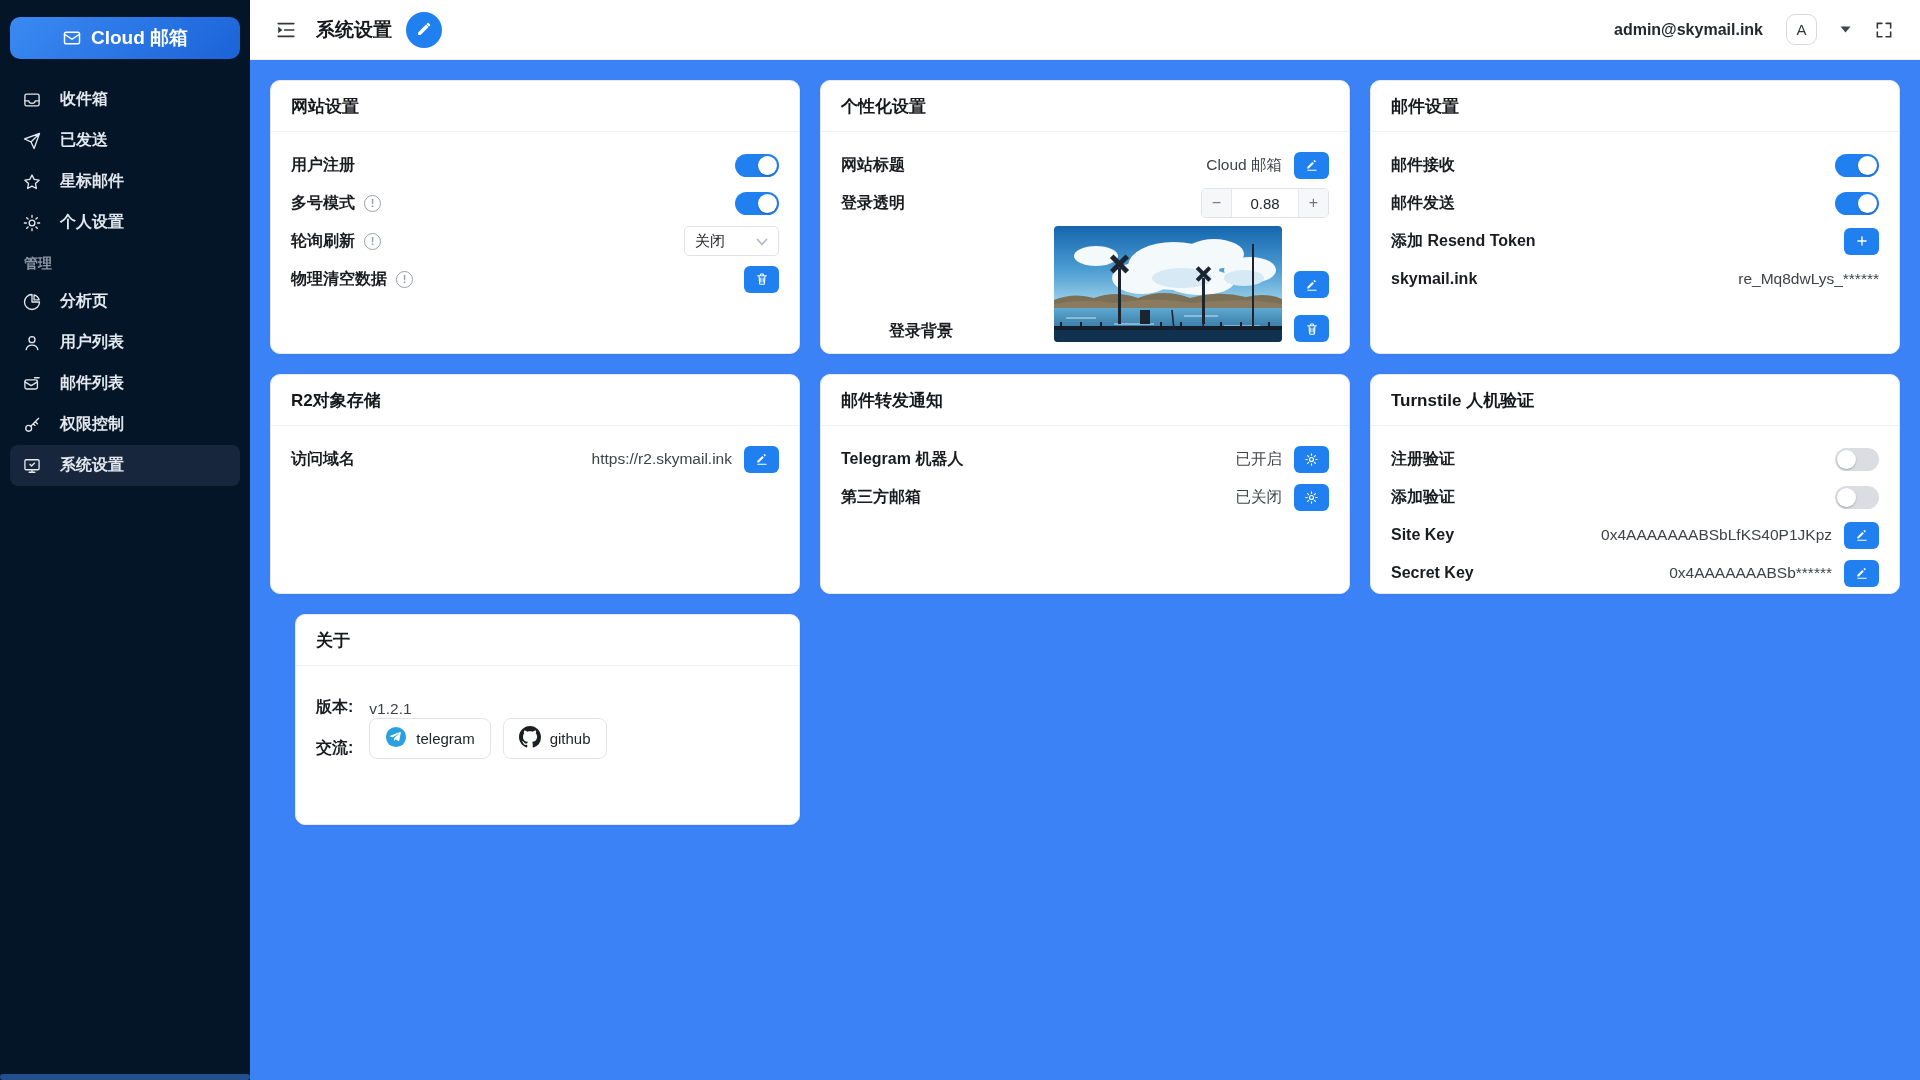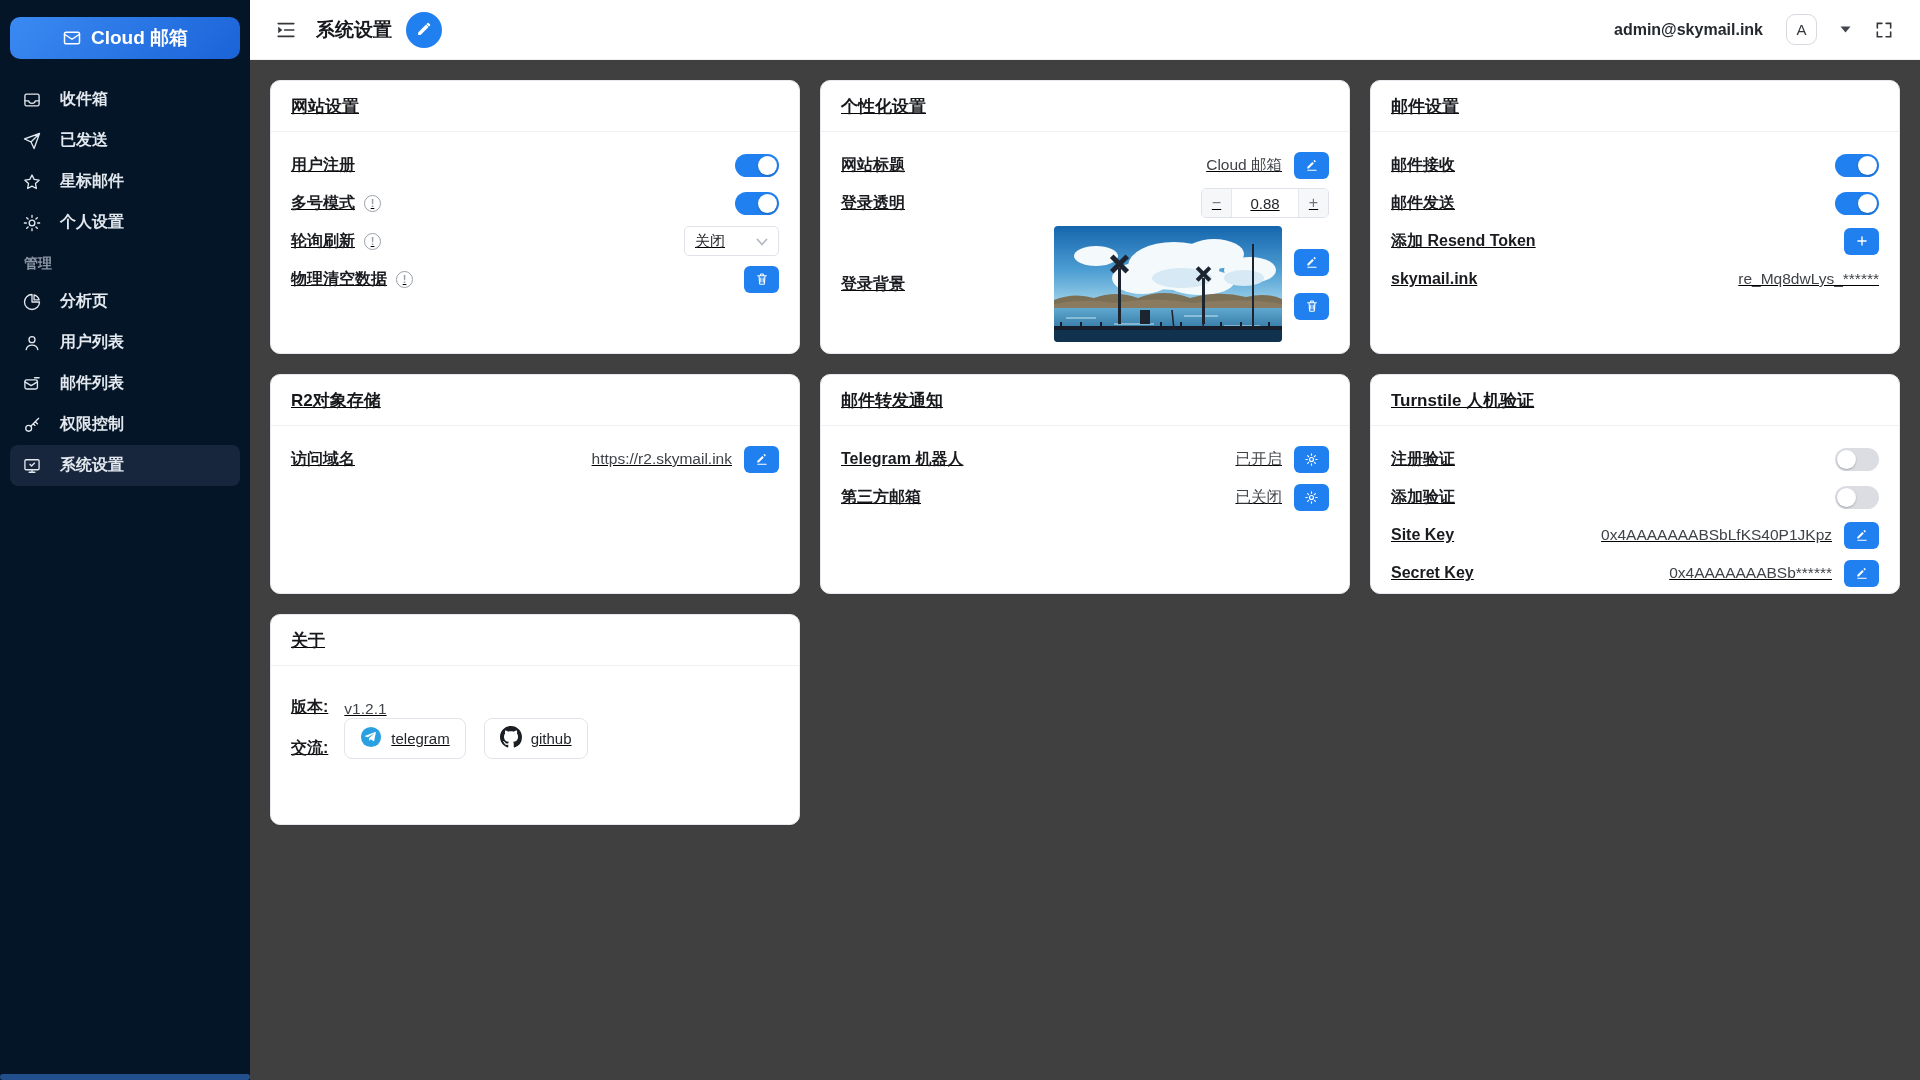--- a/index.html
+++ b/index.html
@@ -30,28 +30,28 @@
   .title-edit-btn { margin-left:14px; width:36px; height:36px; border-radius:50%; background:#2080f0;
     display:flex; align-items:center; justify-content:center; cursor:pointer; border:none; }
   .topbar-right { margin-left:auto; display:flex; align-items:center; gap:23px; }
   .user-email { font-size:16px; color:#24292e; font-weight:600; }
   .avatar { width:31px; height:31px; border:1px solid #d6d9de; border-radius:9px; background:#fff;
     display:flex; align-items:center; justify-content:center; font-size:15px; color:#33373c; cursor:pointer; }
   .caret { display:flex; cursor:pointer; }
   .fs-btn { display:flex; cursor:pointer; }
 
   
-  .content { flex:1; background:#404040; padding:20px;text-decoration:underline; }
+  .content { flex:1; background:#3b82f6; padding:20px; }
   .cards { display:grid; grid-template-columns:repeat(3,1fr); grid-template-rows:274px 220px 211px; gap:20px; align-content:start; }
   .card { background:#fff; border:1px solid #e8e9ee; border-radius:10px; box-shadow:0 1px 2px rgba(0,0,0,.03); overflow:hidden; }
-  .card-about { grid-column:1; }
+  .card-about { grid-column:1;margin-left:25px; }
   .card-header { padding:14px 20px 13px 20px; border-bottom:1px solid #f0f0f4; font-size:17px; font-weight:700; color:#17181c; }
   .card-body { padding:14px 20px 10px 20px; }
   .crow { display:flex; align-items:center; height:38px; }
-  .crow.tall { height:auto; align-items:center; padding-top:4px; }
+  .crow.tall { height:auto; align-items:flex-end; padding-top:4px;margin-left:48px; }
   .rlabel { font-size:16px; font-weight:700; color:#1b1c20; display:flex; align-items:center; gap:9px; white-space:nowrap; }
   .spacer { flex:1; }
   .rvalue { font-size:15.5px; color:#3f4348; white-space:nowrap; }
   .info-ic { width:17px; height:17px; border:1.5px solid #9aa0a8; border-radius:50%; color:#9aa0a8;
     font-size:11px; font-weight:700; display:flex; align-items:center; justify-content:center; line-height:1; }
 
   
   .toggle { width:44px; height:23px; border-radius:12px; position:relative; cursor:pointer; flex:0 0 44px; }
   .toggle.on { background:#2080f0; }
   .toggle.off { background:#dbdde3; }
@@ -78,21 +78,21 @@
 
   
   .bg-preview { width:228px; height:116px; border-radius:4px; overflow:hidden; display:block; }
   .bg-btn-col { display:flex; flex-direction:column; gap:17px; margin-left:12px; }
   .bg-btn-col .btn-sm { margin-left:0; }
 
   
   .about-row { display:flex; align-items:flex-end; min-height:38px; gap:16px; }
   .about-label { font-size:16px; font-weight:700; color:#1b1c20; }
   .about-value { font-size:15.5px; color:#3f4348; }
-  .link-btns { display:flex; gap:18px; }
+  .link-btns { display:flex; gap:12px; }
   .link-btn { display:flex; align-items:center; gap:9px; border:1px solid #e2e4e9; background:#fff; border-radius:8px;
     padding:7px 15px; font-size:15px; color:#24262b; cursor:pointer; font-family:"Liberation Sans",sans-serif; }
 </style>
 </head>
 <body>
 
 <div class="app">
 
   <aside class="sidebar">
     <div class="logo-btn">

